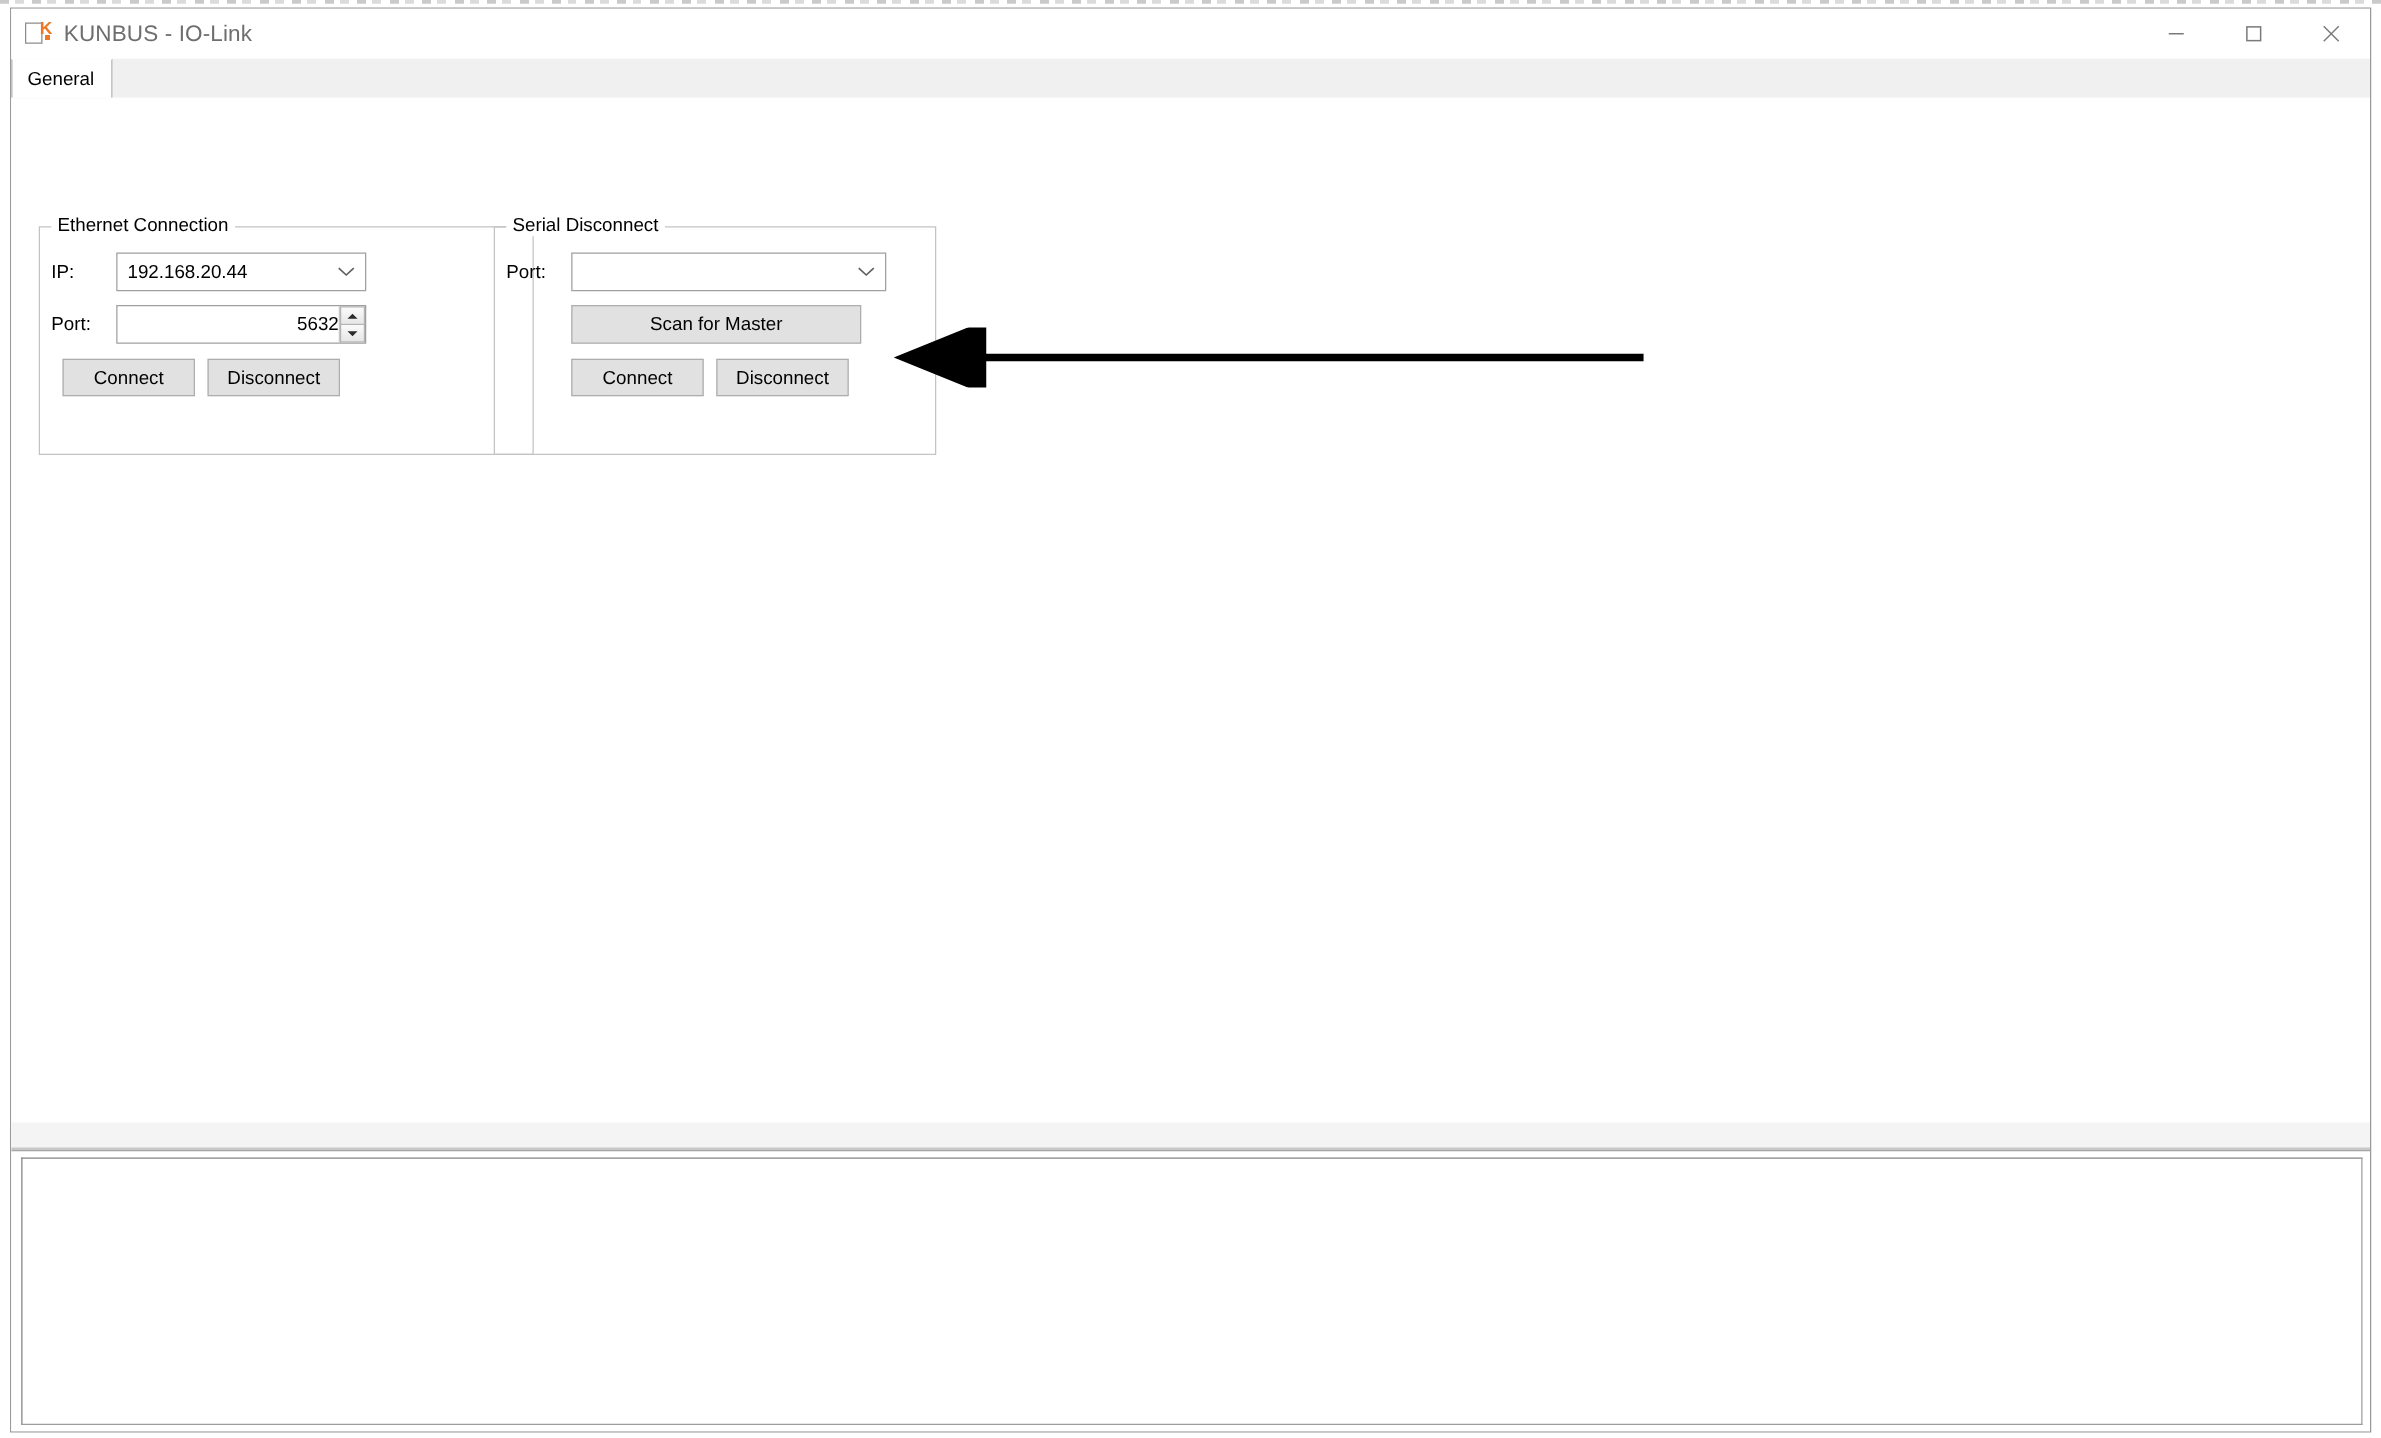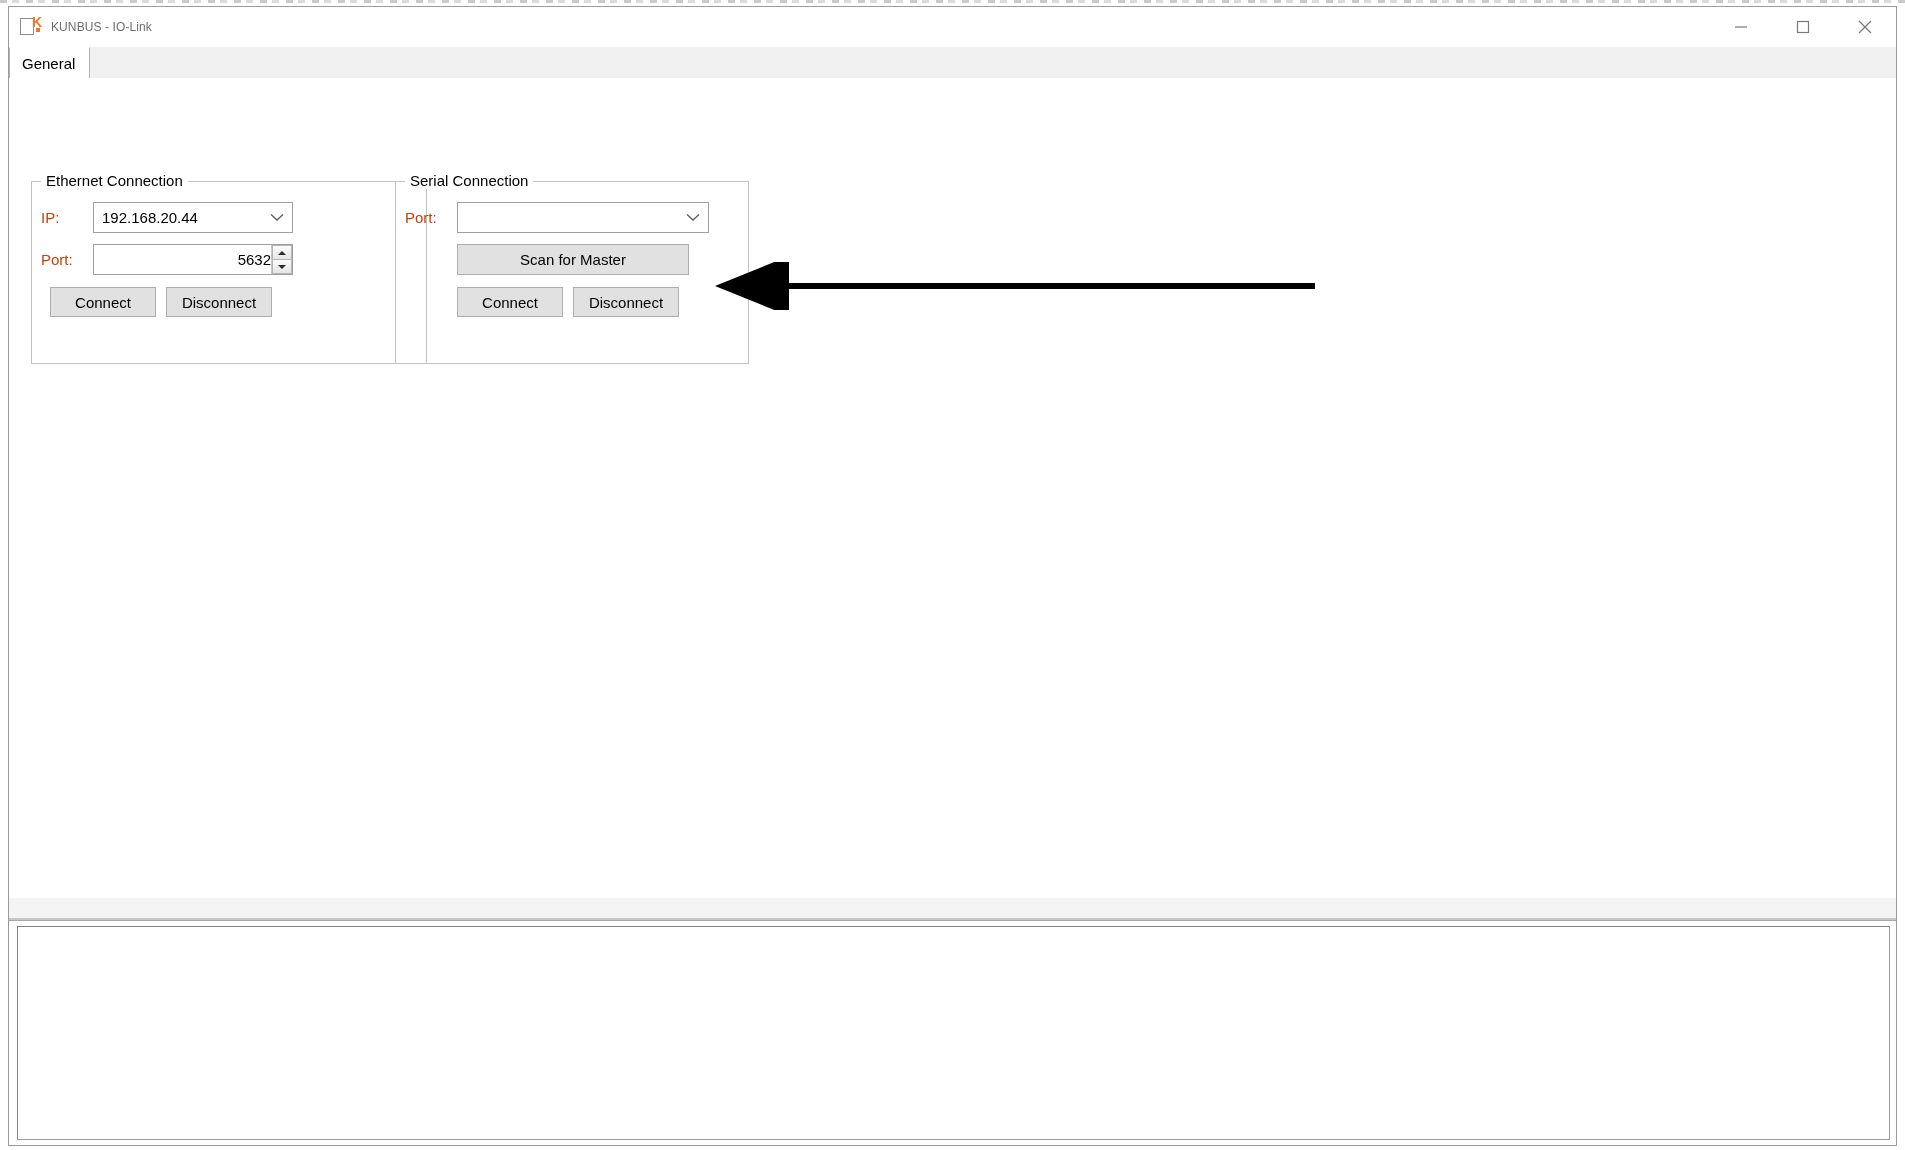--- a/index.html
+++ b/index.html
@@ -85,21 +85,21 @@
   }
   .title-icon .kdot {
     position: absolute;
     right: 1px;
     top: 12px;
     width: 4px;
     height: 4px;
     background: #ef7622;
   }
   .title-text {
-    font-size: 12px;
+    font-size: 18px;
     color: #6e6e6e;
     letter-spacing: .1px;
     white-space: nowrap;
   }
   .win-buttons {
     position: absolute;
     right: 0;
     top: 0;
     height: 40px;
     display: flex;
@@ -201,21 +201,21 @@
   #gb-ethernet { left: 22px;  top: 102px; width: 396px; height: 183px; }
   #gb-serial   { left: 386px; top: 102px; width: 354px; height: 183px; }
 
   .field-row {
     position: absolute;
     display: flex;
     align-items: center;
   }
   .field-label {
     font-size: 15px;
-    color: #c2410c;
+    color: #000000;
     white-space: nowrap;
   }
 
   
   .combo {
     position: relative;
     background: #ffffff;
     border: 1px solid #a0a0a0;
     box-sizing: border-box;
     height: 31px;
@@ -392,21 +392,21 @@
 
         <div class="btn" style="left:18px; top:105px; width:106px; height:30px;">
           <span>Connect</span>
         </div>
         <div class="btn" style="left:134px; top:105px; width:106px; height:30px;">
           <span>Disconnect</span>
         </div>
       </div>
 
       <div class="groupbox" id="gb-serial">
-        <div class="gb-title">Serial Connection</div>
+        <div class="gb-title">Serial Disconnect</div>
 
         <div class="field-row" style="left:9px; top:20px;">
           <span class="field-label" style="width:52px; display:inline-block;">Port:</span>
           <div class="combo" style="width:252px;">
             <span class="combo-value"></span>
             <span class="chev">
               <svg width="14" height="9" viewBox="0 0 14 9" aria-hidden="true">
                 <polyline points="1,1.5 7,7 13,1.5" fill="none" stroke="#5d5d5d" stroke-width="1.3"></polyline>
               </svg>
             </span>

